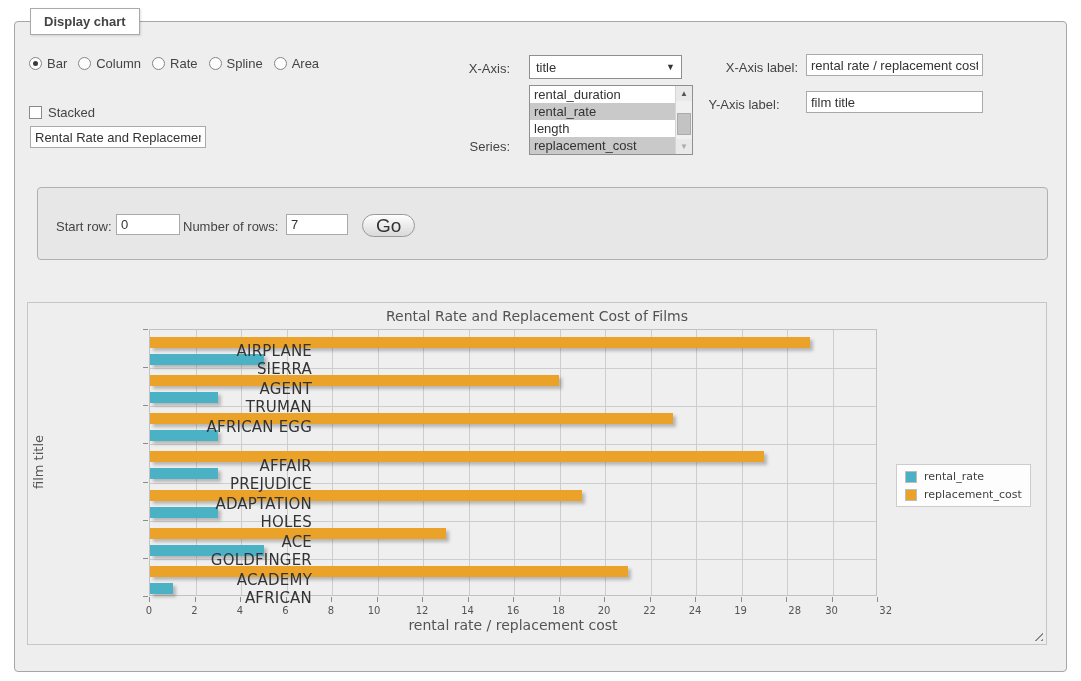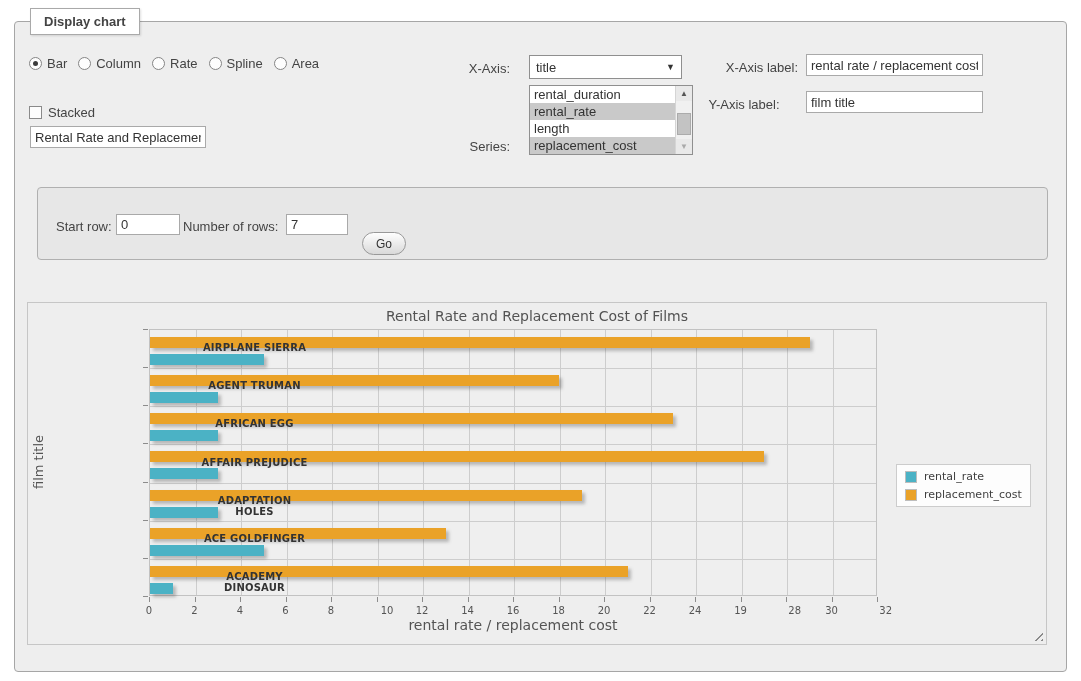--- a/index.html
+++ b/index.html
@@ -56,37 +56,37 @@
   .xtitle-input { left:806px; top:54px; width:177px; height:22px; }
   .ytitle-input { left:806px; top:91px; width:177px; height:22px; }
 
   
   .rows-fieldset { left:37px; top:187px; width:1011px; height:73px;
     background:#e7e7e7; border:1px solid #b0b0b0; border-radius:4px; }
   .rows-fieldset .lbl1 { left:18px;  top:31px; }
   .rows-fieldset .in1  { left:78px;  top:26px; width:64px; height:21px; }
   .rows-fieldset .lbl2 { left:145px; top:31px;text-align:right; }
   .rows-fieldset .in2  { left:248px; top:26px; width:62px; height:21px; }
-  .go-btn { left:324px; top:44px; height:23px; padding:0 13px; border:1px solid #999;
+  .go-btn { left:324px; top:26px; height:23px; padding:0 13px; border:1px solid #999;
     border-radius:12px; background:linear-gradient(#fefefe,#d9d9d9); color:#333;
-    font-family:"Liberation Sans", sans-serif; font-size:12px; }
+    font-family:"Liberation Sans", sans-serif; font-size:19px; }
 
   
   .chart-panel { left:27px; top:302px; width:1020px; height:343px;
     background:#eeeeee; border:1px solid #c6c6c6;
     font-family:"DejaVu Sans", sans-serif; }
   .chart-title { left:0; top:5px; width:100%; text-align:center; font-size:14px;
     color:#535353; }
   .plot { left:121px; top:26px; width:728px; height:267px; background:#efefef;
     border:1px solid #c2c2c2; }
   .gl-v { position:absolute; top:0; bottom:0; width:1px; background:#cdcdcd; }
   .gl-h { position:absolute; left:0; right:0; height:1px; background:#cdcdcd; }
   .bar { position:absolute; height:11px; box-shadow:3px 3px 3px rgba(80,80,80,0.35); }
-  .cat-label { position:absolute; right:734px; width:115px; text-align:center;
-    font-size:10px; font-weight:700; color:#333; letter-spacing:0.2px; }
+  .cat-label { position:absolute; right:734px; width:115px; text-align:right;
+    font-size:15px; font-weight:400; color:#333; letter-spacing:0.2px; }
   .tick-x { position:absolute; width:1px; height:5px; background:#8c8c8c; top:294px; }
   .tick-y { position:absolute; height:1px; width:5px; background:#8c8c8c; left:115px; }
   .xtick-lab { position:absolute; top:302px; width:30px; text-align:center;
     font-size:10px; color:#545454; }
   .xlabel { left:121px; top:314px; width:728px; text-align:center; font-size:14px;
     color:#545454; }
   .ylabel { left:2px; top:26px; height:267px; width:16px; display:flex;
     align-items:center; justify-content:center; }
   .ylabel span { writing-mode:vertical-rl; transform:rotate(180deg); font-size:13px;
     color:#545454; white-space:nowrap; }
@@ -228,21 +228,21 @@
       <div class="xtick-lab" style="left: 106px;">0</div>
       <div class="tick-x" style="left: 166.5px;"></div>
       <div class="xtick-lab" style="left: 151.5px;">2</div>
       <div class="tick-x" style="left: 212px;"></div>
       <div class="xtick-lab" style="left: 197px;">4</div>
       <div class="tick-x" style="left: 257.5px;"></div>
       <div class="xtick-lab" style="left: 242.5px;">6</div>
       <div class="tick-x" style="left: 303px;"></div>
       <div class="xtick-lab" style="left: 288px;">8</div>
       <div class="tick-x" style="left: 348.5px;"></div>
-      <div class="xtick-lab" style="left: 344px;">10</div>
+      <div class="xtick-lab" style="left: 331px;">10</div>
       <div class="tick-x" style="left: 394px;"></div>
       <div class="xtick-lab" style="left: 379px;">12</div>
       <div class="tick-x" style="left: 439.5px;"></div>
       <div class="xtick-lab" style="left: 424.5px;">14</div>
       <div class="tick-x" style="left: 485px;"></div>
       <div class="xtick-lab" style="left: 470px;">16</div>
       <div class="tick-x" style="left: 530.5px;"></div>
       <div class="xtick-lab" style="left: 515.5px;">18</div>
       <div class="tick-x" style="left: 576px;"></div>
       <div class="xtick-lab" style="left: 561px;">20</div>
@@ -265,15 +265,15 @@
       <div class="tick-y" style="top: 179px;"></div>
       <div class="tick-y" style="top: 217px;"></div>
       <div class="tick-y" style="top: 255px;"></div>
       <div class="tick-y" style="top: 293px;"></div>
       <div class="cat-label" style="top: 39.0714px;">AIRPLANE SIERRA</div>
       <div class="cat-label" style="top: 77.2143px;">AGENT TRUMAN</div>
       <div class="cat-label" style="top: 115.357px;">AFRICAN EGG</div>
       <div class="cat-label" style="top: 153.5px;">AFFAIR PREJUDICE</div>
       <div class="cat-label" style="top: 191.643px;">ADAPTATION HOLES</div>
       <div class="cat-label" style="top: 229.786px;">ACE GOLDFINGER</div>
-      <div class="cat-label" style="top: 267.929px;">ACADEMY DINOSAUR</div>
+      <div class="cat-label" style="top: 267.929px;">ACADEMY AFRICAN</div>
     </div>
 </div>
 
 </body></html>

